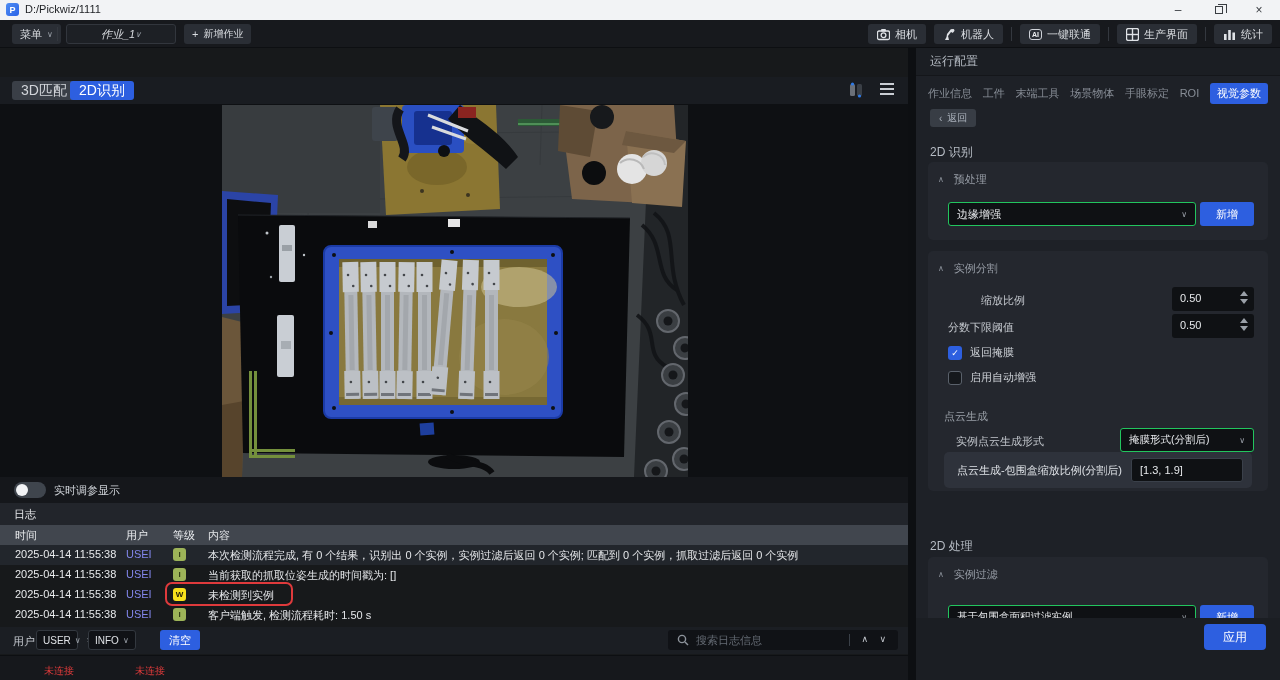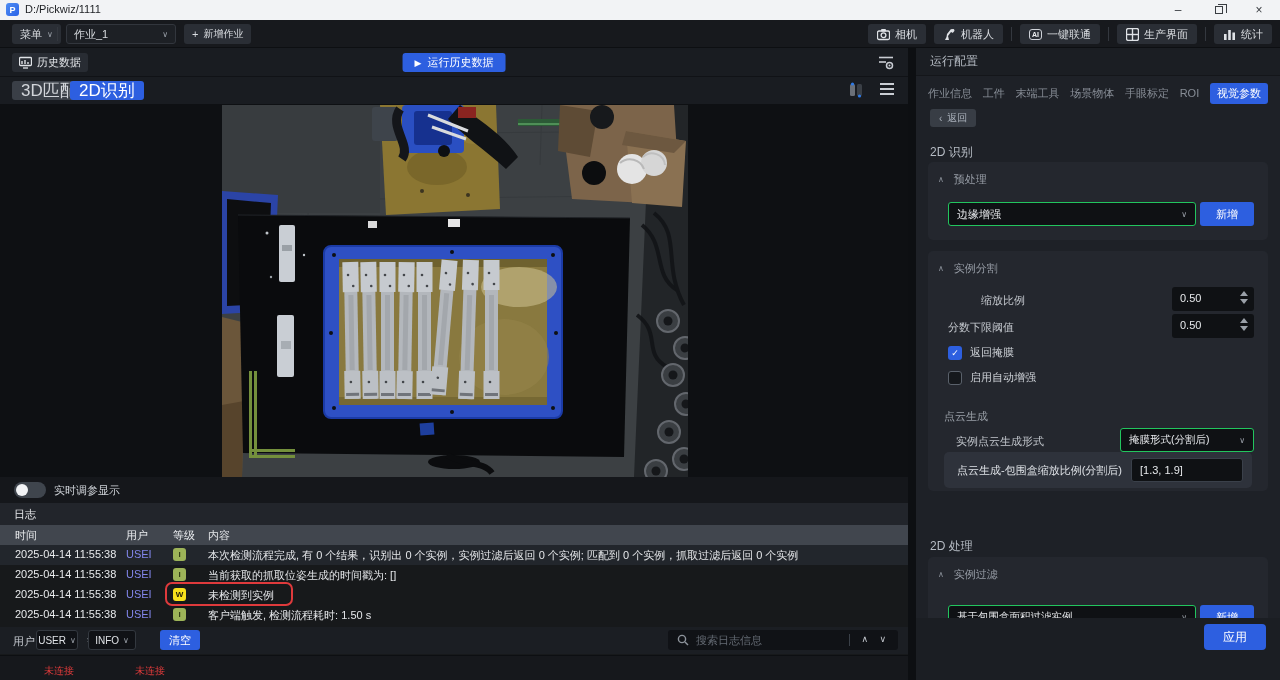--- a/index.html
+++ b/index.html
@@ -13,39 +13,39 @@
   .logo { position:absolute; left:6px; top:3px; width:13px; height:13px; border-radius:3px; background:linear-gradient(135deg,#4f8df2,#2a63e8); color:#fff; font-size:9px; font-weight:bold; display:flex; align-items:center; justify-content:center; }
   .win-title { position:absolute; left:25px; top:3px; font-size:11px; }
   .winbtn { position:absolute; top:0; width:30px; height:20px; display:flex; align-items:center; justify-content:center; font-size:12px; color:#3a3d42; }
   .max-ic { width:8px; height:8px; border:1px solid #3a3d42; position:relative; background:#f2f3f5; }
   .max-ic::before { content:''; position:absolute; top:-3px; left:2px; width:8px; height:8px; border:1px solid #3a3d42; border-left:none; border-bottom:none; }
 
   
   .menubar { left:0; top:20px; width:1280px; height:28px; background:#17191d; border-bottom:1px solid #0d0f12; }
   .mbtn { position:absolute; top:4px; height:20px; background:#2a2e35; border-radius:3px; color:#d9dce0; font-size:11px; display:flex; align-items:center; gap:5px; padding:0 8px; }
   .msep { position:absolute; top:7px; width:1px; height:14px; background:#34383f; }
-  .mselect { position:absolute; top:4px; height:20px; background:#1d2025; border:1px solid #32363d; border-radius:3px; color:#d9dce0; font-size:11px; display:flex; align-items:center; justify-content:space-between; padding:0 7px; }
+  .mselect { position:absolute; top:4px; height:20px; background:#1d2025; border:1px solid #32363d; border-radius:3px; color:#d9dce0; font-size:11px; display:flex; align-items:center; justify-content:center; padding:0 7px;font-style:italic; }
   .chev { font-size:8px; color:#9aa0a8; }
   .rightbtns { position:absolute; right:8px; top:4px; height:20px; display:flex; align-items:center; gap:8px; }
   .rbtn { height:20px; background:#2a2e35; border-radius:3px; color:#d9dce0; font-size:11px; display:flex; align-items:center; gap:5px; padding:0 9px; }
   .vsep { width:1px; height:14px; background:#34383f; }
   .ai-badge { border:1px solid #cfd3d9; border-radius:3px; font-size:7px; font-weight:bold; color:#eceef1; padding:1px 2px; }
 
   
   .left-panel { left:0; top:48px; width:908px; height:607px; background:#17191b; }
   .panel-gap { left:908px; top:48px; width:8px; height:632px; background:#0d0f12; }
   .right-panel { left:916px; top:48px; width:364px; height:632px; background:#1e2127; }
 
   
   .lp-row1 { position:absolute; left:0; top:0; width:908px; height:29px; border-bottom:1px solid #101216; background:#191c21; }
   .chip { position:absolute; left:12px; top:5px; height:19px; background:#282c33; border-radius:3px; color:#e0e3e7; font-size:11px; display:flex; align-items:center; gap:5px; padding:0 7px; }
   .run-btn { position:absolute; left:50%; transform:translateX(-50%); top:5px; height:19px; background:#2d5fe0; border-radius:3px; color:#fff; font-size:11px; display:flex; align-items:center; gap:6px; padding:0 12px; }
   .play-g { font-size:9px; }
   .lp-row2 { position:absolute; left:0; top:29px; width:908px; height:27px; background:#191c21; }
-  .tab { position:absolute; top:4px; height:19px; border-radius:3px; font-size:17px; display:flex; align-items:center; padding:0 9px; }
+  .tab { position:absolute; top:4px; height:19px; border-radius:3px; font-size:14px; display:flex; align-items:center; padding:0 9px; }
   .tab.gray { background:#3a3f47; color:#d2d5da; }
   .tab.blue { background:#2d5fe0; color:#fff; }
 
   .img-region { position:absolute; left:0; top:56px; width:908px; height:373px; background:#0e1013; }
   .scene { position:absolute; left:222px; top:1px; }
 
   .toggle-row { position:absolute; left:0; top:429px; width:908px; height:26px; background:#15171b; display:flex; align-items:center; }
   .toggle { position:absolute; left:14px; width:32px; height:16px; border-radius:8px; background:#3f454d; }
   .toggle .knob { position:absolute; left:2px; top:2px; width:12px; height:12px; border-radius:50%; background:#f2f3f5; }
   .toggle-label { position:absolute; left:54px; font-size:11px; color:#cfd3d8; }
@@ -60,21 +60,21 @@
   .c-user { position:absolute; left:126px; top:3px; color:#8286ea; }
   .c-level { position:absolute; left:173px; top:3px; }
   .c-content { position:absolute; left:208px; top:3px; color:#e4e6e9; white-space:nowrap; }
   .lv { width:13px; height:13px; border-radius:3px; font-size:8px; font-weight:bold; display:flex; align-items:center; justify-content:center; }
   .lv.info { background:#9db458; color:#323c14; }
   .lv.warn { background:#f7e11c; color:#26220a; }
   .red-box { position:absolute; left:165px; top:37px; width:128px; height:24px; border:2px solid #df3a3c; border-radius:7px; }
 
   .log-filter { position:absolute; left:0; top:579px; width:908px; height:27px; background:#1b1e23; }
   .lf-label { position:absolute; top:7px; font-size:11px; color:#c3c7cd; }
-  .lf-select { position:absolute; top:3px; height:20px; background:#101216; border:1px solid #33383f; border-radius:3px; color:#dfe2e6; font-size:10px; display:flex; align-items:center; gap:4px; padding:0 6px;justify-content:center; }
+  .lf-select { position:absolute; top:3px; height:20px; background:#101216; border:1px solid #33383f; border-radius:3px; color:#dfe2e6; font-size:10px; display:flex; align-items:center; gap:4px; padding:0 6px; }
   .clear-btn { position:absolute; left:135px; top:3px; width:40px; height:20px; background:#2d5fe0; border-radius:3px; color:#fff; font-size:11px; display:flex; align-items:center; justify-content:center; }
   .search-box { position:absolute; left:668px; top:3px; width:230px; height:20px; background:#101216; border-radius:3px; }
   .search-box input { position:absolute; left:28px; top:0; width:150px; height:20px; background:transparent; border:none; outline:none; color:#e6e8eb; font-size:11px; font-family:"Liberation Sans",sans-serif; }
   .search-box input::placeholder { color:#646a73; }
   .sdiv { position:absolute; right:48px; top:4px; width:1px; height:12px; background:#3a4048; }
   .snav { position:absolute; top:4px; font-size:9px; color:#c3c7cd; }
 
   .statusbar { left:0; top:655px; width:908px; height:25px; background:#16181c; border-top:1px solid #0d0f12; font-size:10px; }
   .st-label { position:absolute; top:8px; color:#8d939b;margin-top:36px; }
   .st-val { position:absolute; top:8px; color:#e03b3b; }
@@ -180,42 +180,20 @@
             <rect x="5.2" y="2" width="2.6" height="10" fill="#dfe2e6"></rect>
             <rect x="9.4" y="4.5" width="2.6" height="7.5" fill="#dfe2e6"></rect>
           </svg>
         <span>统计</span>
       </div>
     </div>
   </div>
 
   <div class="abs left-panel">
 
-    <div class="lp-row1">
-      <div class="chip">
-        <svg class="icon12" viewBox="0 0 13 13">
-            <rect x="0.5" y="1.5" width="12" height="8" rx="1" fill="none" stroke="#e0e3e7" stroke-width="1.3"></rect>
-            <line x1="3" y1="8" x2="3" y2="5" stroke="#e0e3e7" stroke-width="1.4"></line>
-            <line x1="6" y1="8" x2="6" y2="4" stroke="#e0e3e7" stroke-width="1.4"></line>
-            <line x1="9" y1="8" x2="9" y2="6" stroke="#e0e3e7" stroke-width="1.4"></line>
-            <line x1="4" y1="12" x2="9" y2="12" stroke="#e0e3e7" stroke-width="1.3"></line>
-          </svg>
-        <span>历史数据</span>
-      </div>
-      <div class="run-btn">
-        <span class="play-g">▶</span>
-        <span>运行历史数据</span>
-      </div>
-      <svg style="position:absolute; right:14px; top:7px;" width="16" height="15" viewBox="0 0 16 15">
-          <line x1="1" y1="2.5" x2="15" y2="2.5" stroke="#c9cdd3" stroke-width="1.6"></line>
-          <line x1="1" y1="7" x2="8" y2="7" stroke="#c9cdd3" stroke-width="1.6"></line>
-          <circle cx="11.5" cy="10.5" r="3" fill="none" stroke="#c9cdd3" stroke-width="1.5"></circle>
-          <circle cx="11.5" cy="10.5" r="1" fill="#c9cdd3"></circle>
-        </svg>
-    </div>
 
     <div class="lp-row2">
       <div class="tab gray" style="left:12px;">
           <span>3D匹配</span>
         </div>
       <div class="tab blue" style="left:70px;">
           <span>2D识别</span>
         </div>
       <svg style="position:absolute; right:44px; top:5px;" width="16" height="16" viewBox="0 0 16 16">
           <rect x="2" y="2" width="5" height="12" rx="1.5" fill="#6b7078"></rect>

